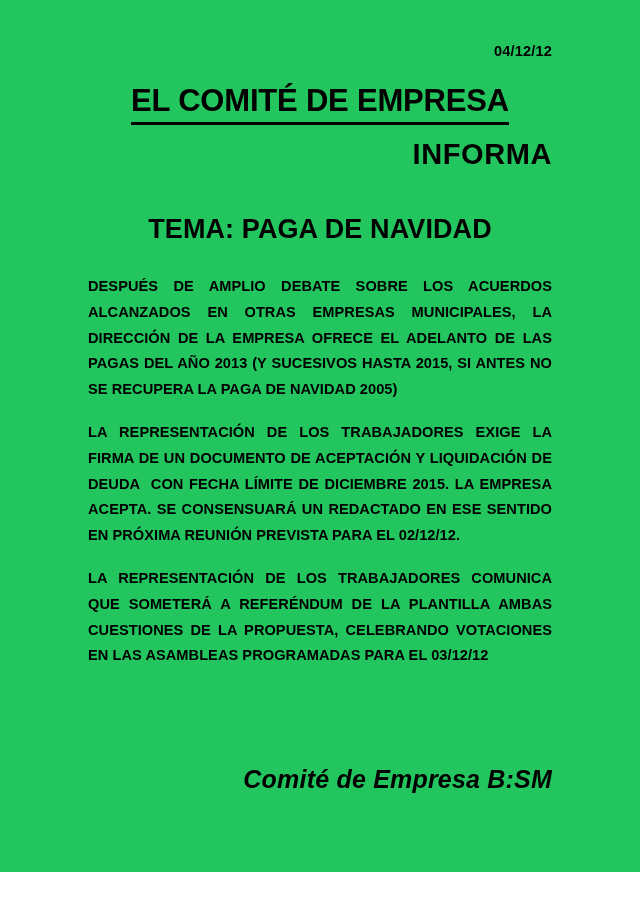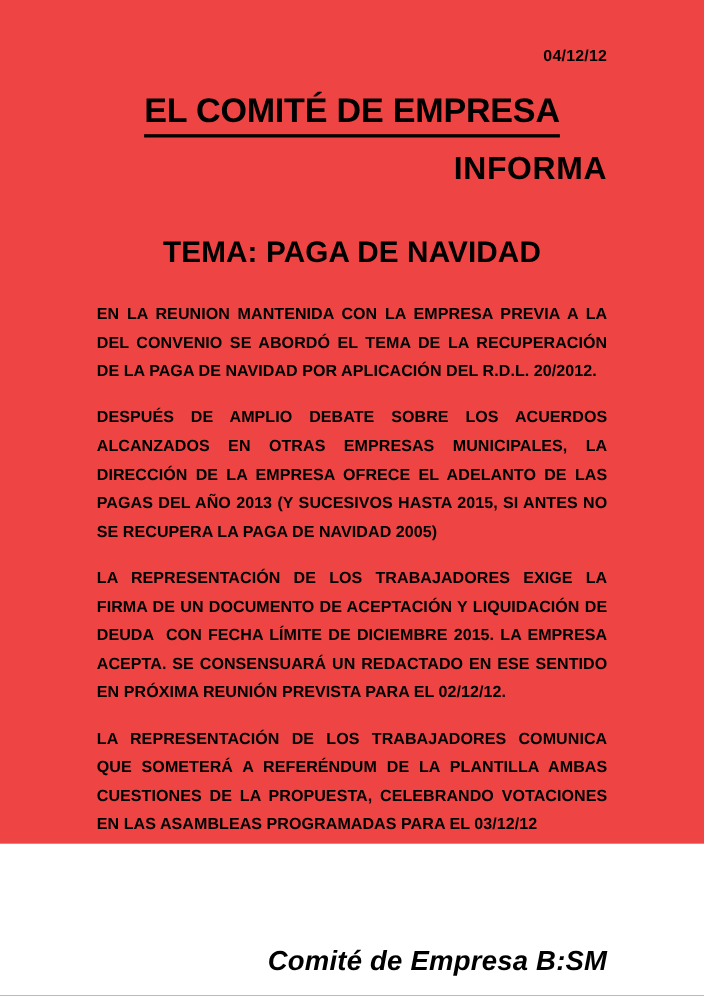--- a/index.html
+++ b/index.html
@@ -11,22 +11,22 @@
     height: 905px;
     background: #ffffff;
     font-family: "Liberation Sans", sans-serif;
     color: #000000;
     overflow: hidden;
   }
 
   .page {
     position: relative;
     width: 640px;
-    height: 767px;
-    background: #ef4444;
+    height: 872px;
+    background: #22c55e;
     box-sizing: border-box;
   }
 
   .content {
     position: absolute;
     left: 88px;
     top: 0;
     width: 464px;
   }
 
@@ -115,21 +115,20 @@
 
     <div class="doc-title">
       <span class="ul">EL COMITÉ DE EMPRESA</span>
     </div>
 
     <div class="doc-subtitle">INFORMA</div>
 
     <div class="doc-topic">TEMA: PAGA DE NAVIDAD</div>
 
     <div class="body-block">
-      <p class="para">EN LA REUNION MANTENIDA CON LA EMPRESA PREVIA A LA DEL CONVENIO SE ABORDÓ EL TEMA DE LA RECUPERACIÓN DE LA PAGA DE NAVIDAD POR APLICACIÓN DEL R.D.L. 20/2012.</p>
       <p class="para">DESPUÉS DE AMPLIO DEBATE SOBRE LOS ACUERDOS ALCANZADOS EN OTRAS EMPRESAS MUNICIPALES, LA DIRECCIÓN DE LA EMPRESA OFRECE EL ADELANTO DE LAS PAGAS DEL AÑO 2013 (Y SUCESIVOS HASTA 2015, SI ANTES NO SE RECUPERA LA PAGA DE NAVIDAD 2005)</p>
       <p class="para">LA REPRESENTACIÓN DE LOS TRABAJADORES EXIGE LA FIRMA DE UN DOCUMENTO DE ACEPTACIÓN Y LIQUIDACIÓN DE DEUDA  CON FECHA LÍMITE DE DICIEMBRE 2015. LA EMPRESA ACEPTA. SE CONSENSUARÁ UN REDACTADO EN ESE SENTIDO EN PRÓXIMA REUNIÓN PREVISTA PARA EL 02/12/12.</p>
       <p class="para">LA REPRESENTACIÓN DE LOS TRABAJADORES COMUNICA QUE SOMETERÁ A REFERÉNDUM DE LA PLANTILLA AMBAS CUESTIONES DE LA PROPUESTA, CELEBRANDO VOTACIONES EN LAS ASAMBLEAS PROGRAMADAS PARA EL 03/12/12</p>
     </div>
 
     <div class="signature">Comité de Empresa B:SM</div>
 
   </div>
 </div>
 

